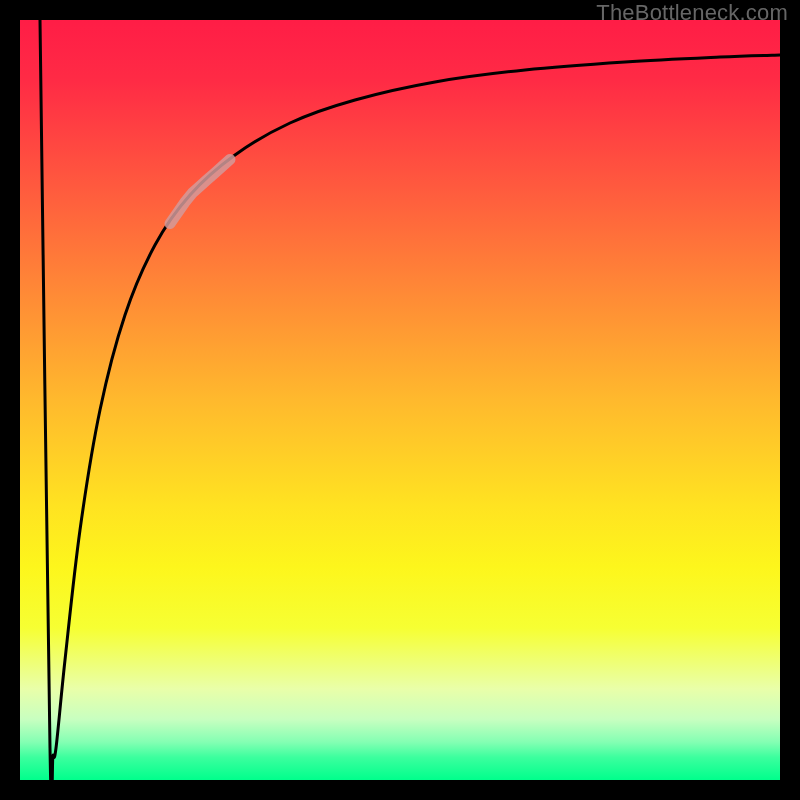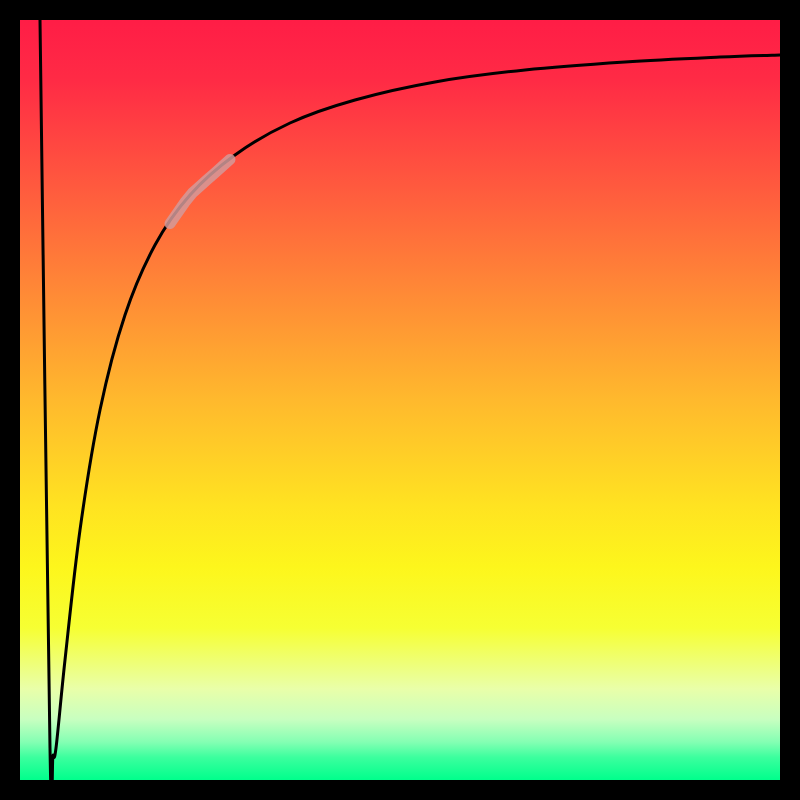--- a/index.html
+++ b/index.html
@@ -56,20 +56,21 @@
     top: 0;
     left: 0;
     width: 100%;
     height: 100%;
   }
 </style>
 </head>
 <body>
 
 <div class="frame">
+  <div class="watermark">TheBottleneck.com</div>
 
   <div class="plot-area">
     <svg class="curve" viewBox="0 0 760 760" preserveAspectRatio="none">
       <path id="curve-path" fill="none" stroke="#000000" stroke-width="3" stroke-linecap="round" stroke-linejoin="round" d="M 20 0 C 21.7 121.3, 27.8 605.5, 30 728 C 32.2 850.5, 32.0 735.0, 33 735 C 34.0 735.0, 34.0 743.8, 36 728 C 38.0 712.2, 41.0 676.3, 45 640 C 49.0 603.7, 54.2 551.7, 60 510 C 65.8 468.3, 72.5 425.8, 80 390 C 87.5 354.2, 95.8 322.5, 105 295 C 114.2 267.5, 124.2 245.0, 135 225 C 145.8 205.0, 156.7 190.0, 170 175 C 183.3 160.0, 198.3 147.0, 215 135 C 231.7 123.0, 250.0 112.2, 270 103 C 290.0 93.8, 310.8 86.8, 335 80 C 359.2 73.2, 386.7 67.0, 415 62 C 443.3 57.0, 473.3 53.3, 505 50 C 536.7 46.7, 572.5 44.2, 605 42 C 637.5 39.8, 674.2 38.2, 700 37 C 725.8 35.8, 750.0 35.3, 760 35"></path>
       <path id="highlight-path" fill="none" stroke="#d49a9a" stroke-opacity="0.85" stroke-width="11" stroke-linecap="round" d="M 150.0 203.6 L 157.5 192.9 L 165.0 182.1 L 172.5 172.8 L 180.0 166.1 L 187.5 159.4 L 195.0 152.8 L 202.5 146.1 L 210.0 139.4"></path>
     </svg>
   </div>
 </div>
 
 </body></html>

